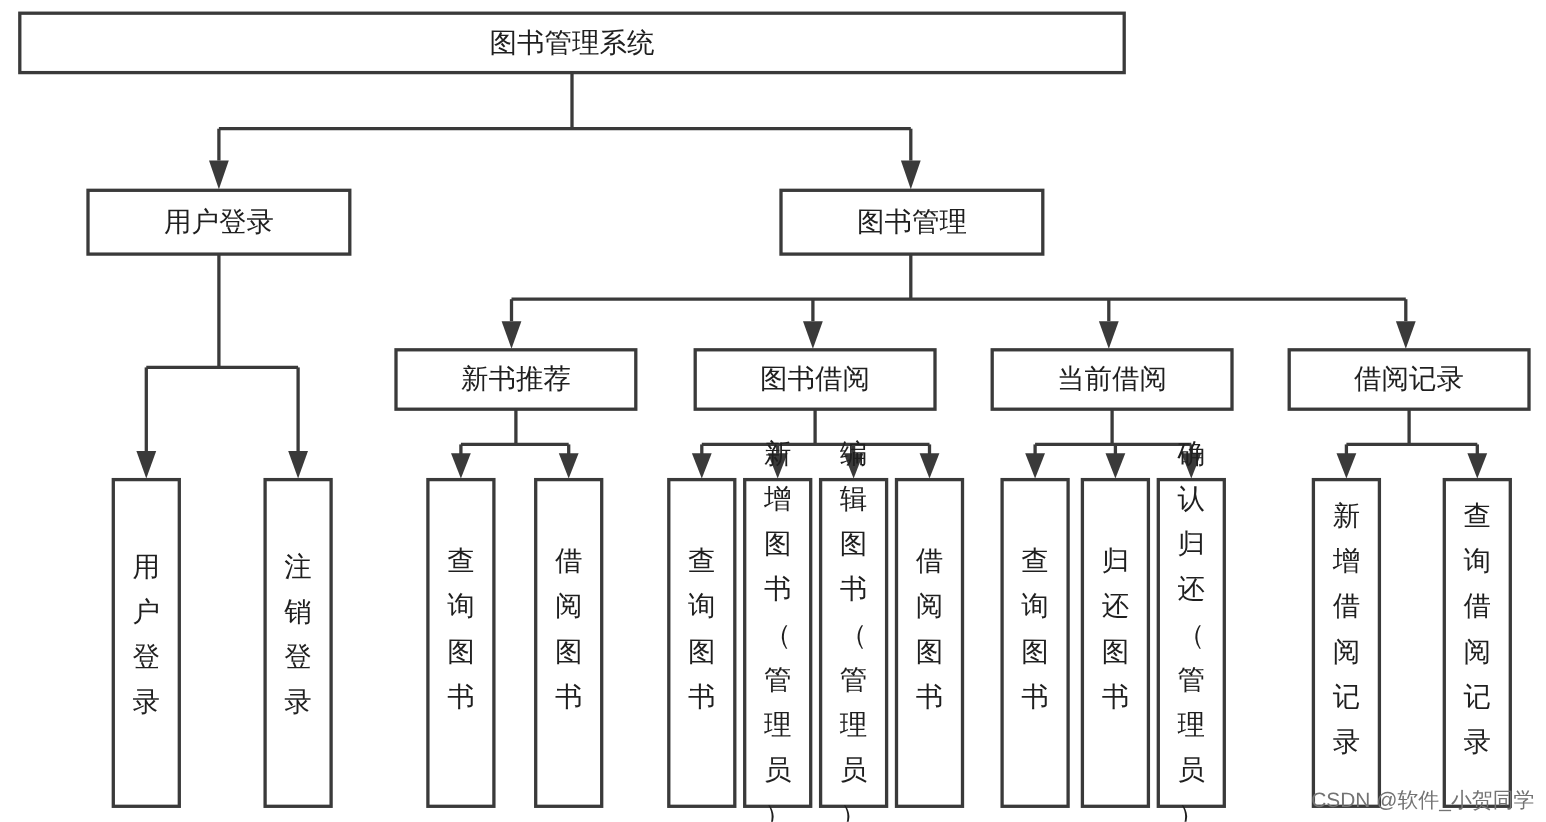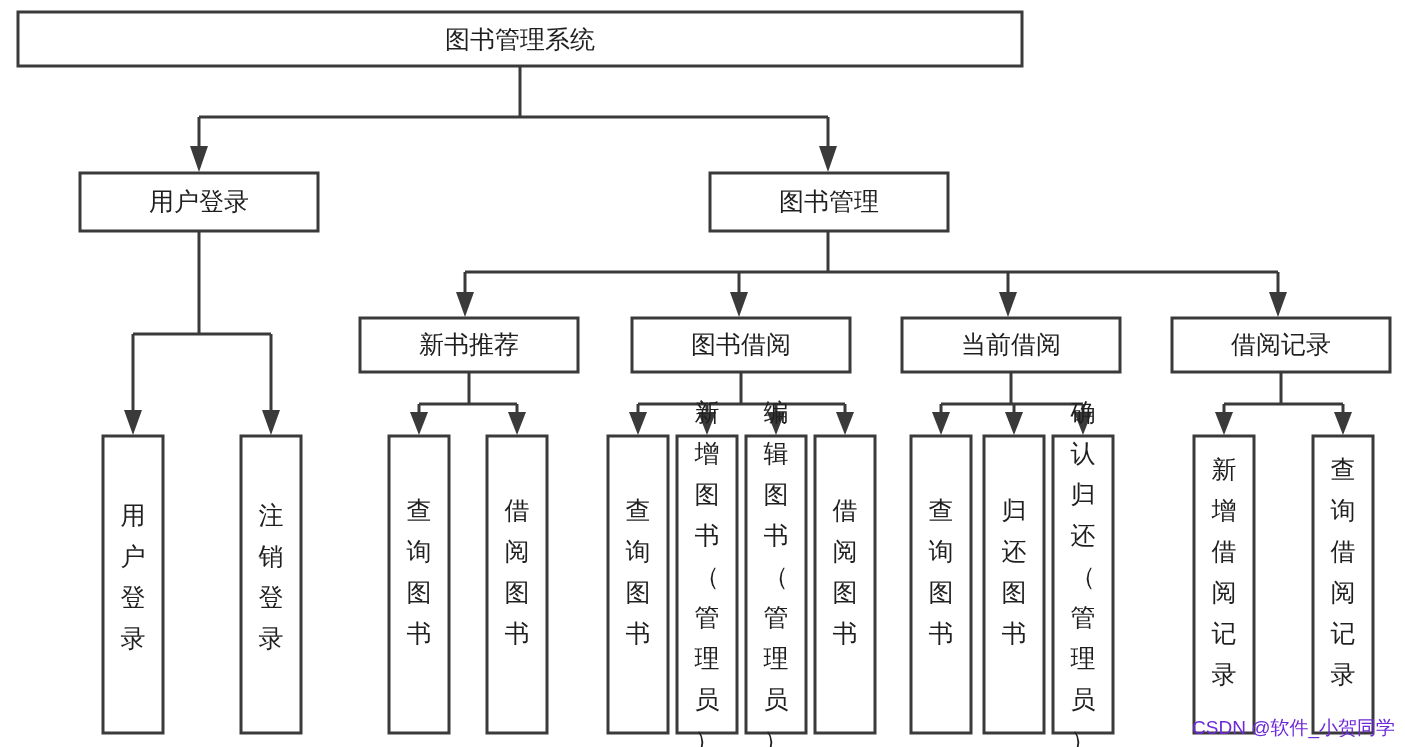--- a/index.html
+++ b/index.html
@@ -46,21 +46,21 @@
     font-family: "Liberation Sans", "DejaVu Sans", sans-serif;
     font-size: 25px;
     text-anchor: middle;
   }
   .watermark {
     position: absolute;
     right: 10px;
     bottom: 6px;
     font-family: "Liberation Sans", "DejaVu Sans", sans-serif;
     font-size: 19px;
-    color: #6d28d9;
+    color: #737373;
     white-space: nowrap;
     user-select: none;
   }
 </style>
 </head>
 <body>
 
 <svg id="diagram" viewBox="0 0 1405 747" xmlns="http://www.w3.org/2000/svg">
 
   <g>

